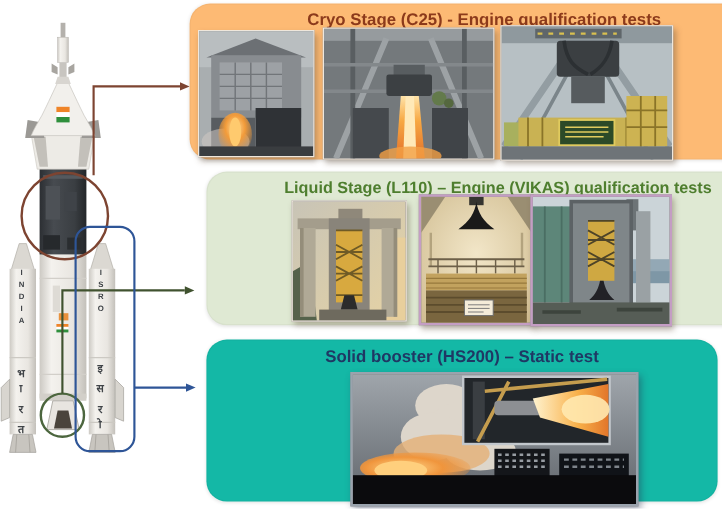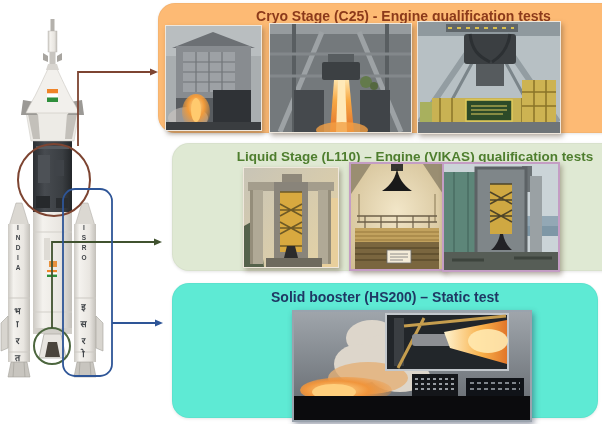--- a/index.html
+++ b/index.html
@@ -6,21 +6,21 @@
   #stage{position:relative;width:602px;height:424px;background:#ffffff;overflow:hidden;
          font-family:"Liberation Sans",sans-serif;}
   #rocket-layer{position:absolute;left:0;top:0;}
   .v-label{position:absolute;writing-mode:vertical-rl;text-orientation:upright;
            color:#3f4347;font-weight:bold;line-height:1;user-select:none;}
   .v-en{font-size:6.5px;letter-spacing:3px;}
   .v-hi{font-size:9px;letter-spacing:4px;}
   .panel{position:absolute;border-radius:17px;box-shadow:0 1px 3px rgba(0,0,0,0.10), inset 0 0 0 1px rgba(0,0,0,0.03);}
   #panel-cryo{left:158px;top:3px;width:491px;height:130px;background:#fdba74;border-radius:17px;}
   #panel-liquid{left:172px;top:143px;width:486px;height:128px;background:#dfe9d3;}
-  #panel-solid{left:172px;top:283px;width:426px;height:135px;background:#5eead4;}
+  #panel-solid{left:172px;top:283px;width:426px;height:135px;background:#14b8a6;}
   .panel-title{position:absolute;left:0;right:0;text-align:center;font-weight:700;}
   #panel-cryo .panel-title{top:5px;font-size:14px;color:#8c3a1b;}
   #panel-liquid .panel-title{top:6px;font-size:13.5px;color:#4e7e2e;}
   #panel-solid .panel-title{top:6px;font-size:14px;color:#1f3864;}
   .photo{position:absolute;background:#888;border:1px solid #efe7dc;
          box-shadow:2px 3px 5px rgba(90,70,50,0.40);}
   .photo svg{display:block;}
   .photo.pink{border:2px solid #c49dc4;}
   .photo.dark{border:2px solid #9aa3ad;box-shadow:2px 3px 6px rgba(40,50,80,0.45);}
 </style>

